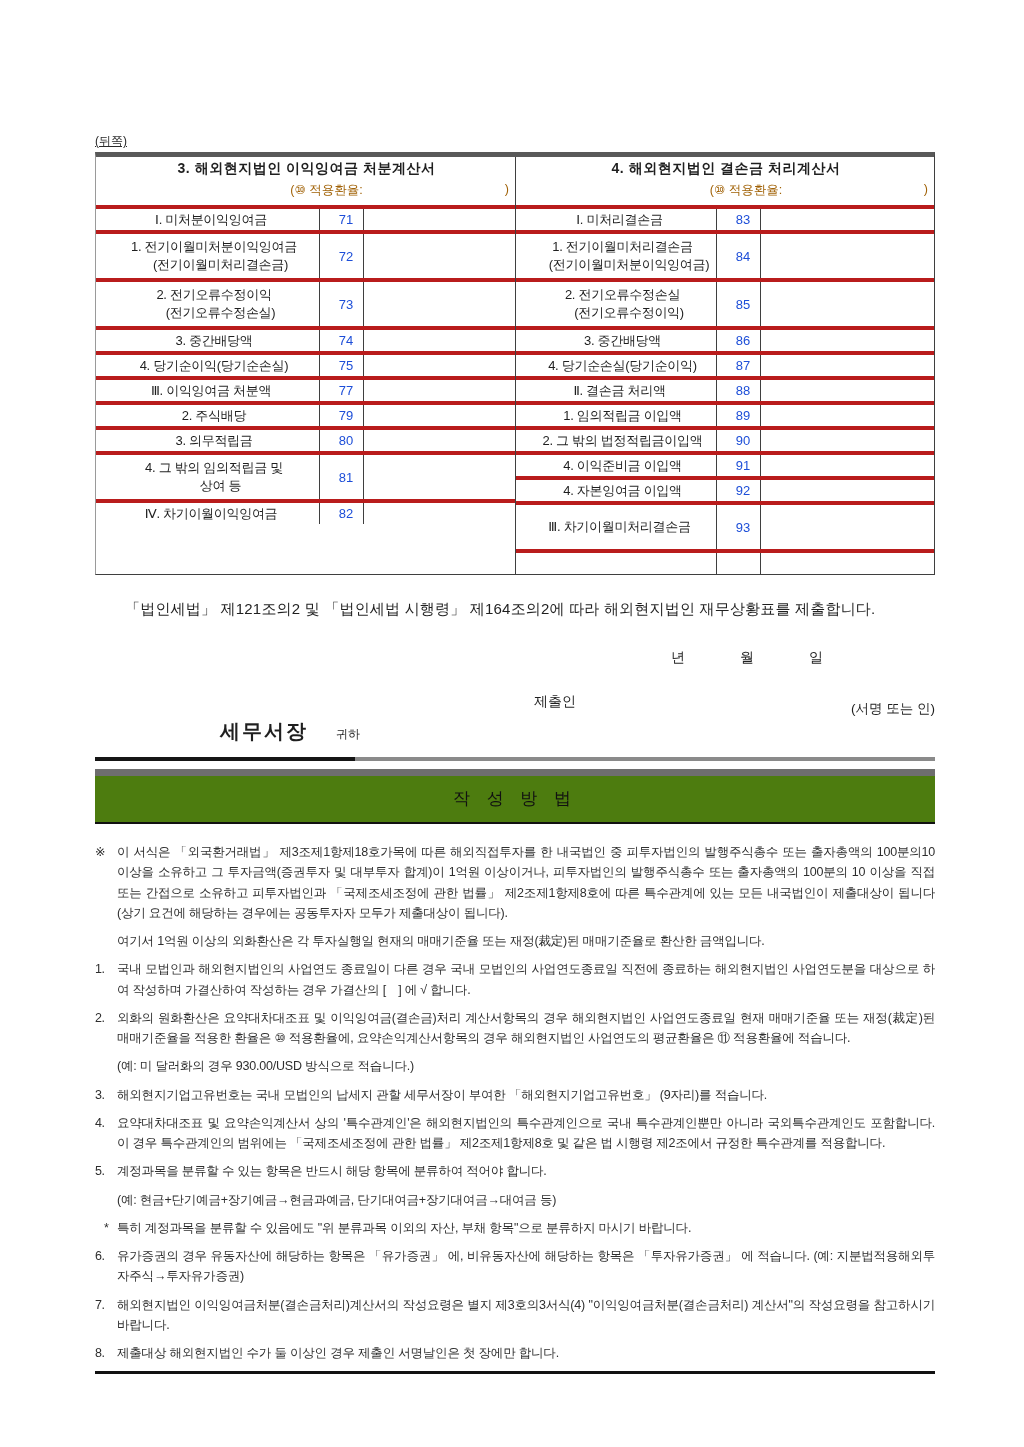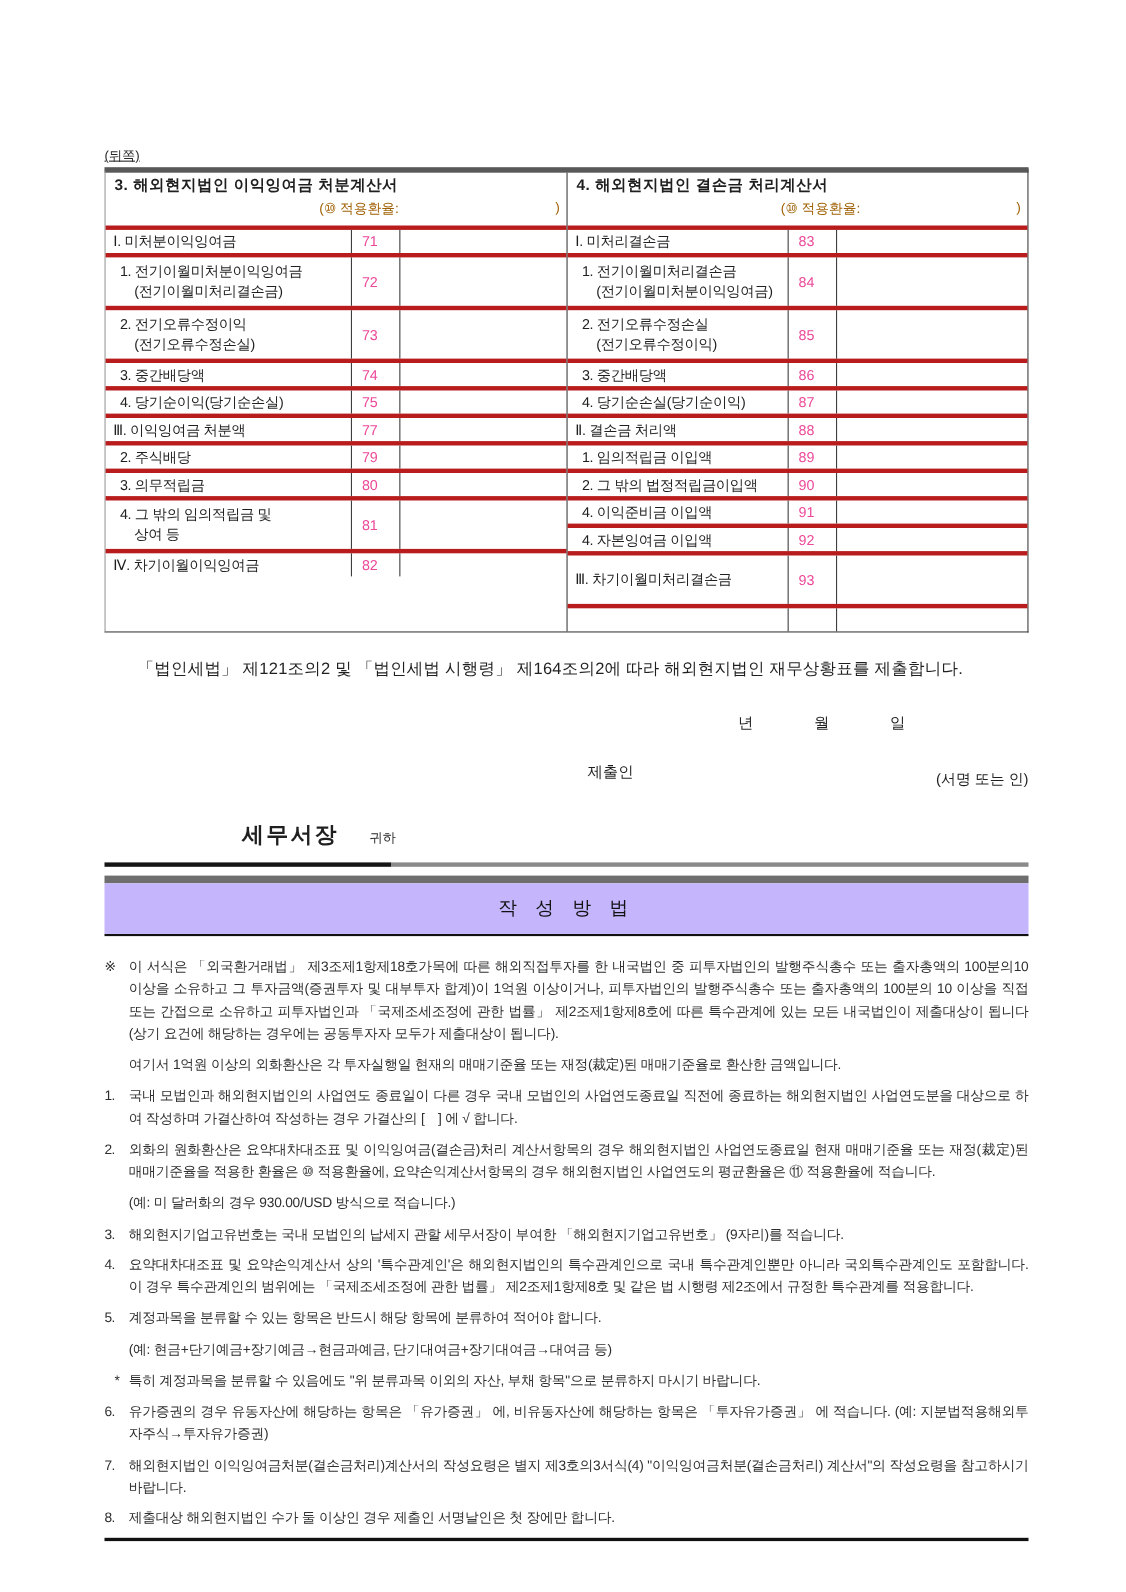--- a/index.html
+++ b/index.html
@@ -24,35 +24,36 @@
     padding-right:2px;
     margin-bottom:2px;
   }
   
   .form-table {
     border-top:5px solid #595959;
     border-bottom:1px solid #3f3f3f;
     border-left:1px solid #9a9a9a;
     border-right:1px solid #3f3f3f;
     display:flex;
+    text-align:center;
   }
   .half { width:50%; }
   .half + .half { border-left:1px solid #3f3f3f; }
   .half-header { height:48px; padding:3px 6px 0 8px; }
   .tbl-title { font-size:14px; font-weight:bold; letter-spacing:0.5px; }
   .tbl-rate { display:flex; font-size:12.5px; margin-top:4px; color:#a16207; }
   .tbl-rate .rate-open { margin-left:46%; white-space:nowrap; }
   .tbl-rate .rate-close { margin-left:auto; }
   .trow { display:flex; border-top:4px solid #b91c1c; height:25px; }
   .trow.tall { height:48px; }
   .cell { display:flex; flex-direction:column; justify-content:center; font-size:13px; }
   .cell.lbl { flex:1; padding-left:7px; letter-spacing:-0.3px; }
   .cell.lbl.num { padding-left:13px; }
   .cell.lbl .lbl2 { padding-left:13px; }
-  .cell.code { width:44px; border-left:1px solid #3f3f3f; padding-left:9px; color:#ec4899; }
+  .cell.code { width:44px; border-left:1px solid #3f3f3f; padding-left:9px; color:#1d4ed8; }
   .cell.val  { border-left:1px solid #3f3f3f; }
   .half-left .cell.val { width:152px; }
   .half-right .cell.val { width:174px; }
   
   .statement {
     margin-top:12px;
     font-size:15px;
     line-height:44px;
     text-align:justify;
     text-indent:30px;
@@ -65,32 +66,32 @@
     font-size:14px;
   }
   .submit-line {
     margin-top:26px;
     display:flex; align-items:flex-start;
     font-size:14px;
   }
   .submit-line .spacer { flex:1; }
   .submit-line .submitter { flex:none; transform:translateX(40px); }
   .submit-line .sign { flex:1; text-align:right; padding-top:7px; font-size:13.5px; }
-  .office-line { margin-top:27px; padding-left:125px; display:flex; align-items:baseline; }
+  .office-line { margin-top:0; padding-left:125px; display:flex; align-items:baseline; }
   .office-line .office { font-size:20px; font-weight:bold; letter-spacing:2px; }
   .office-line .dear { font-size:12px; margin-left:28px; }
   .two-tone-rule {
     margin-top:12px; height:4px;
     background:linear-gradient(to right, #151515 0 31%, #8a8a8a 31% 100%);
   }
   
   .method-bar { margin-top:8px; border-bottom:2px solid #111; }
   .method-top { height:7px; background:#6e6e6e; }
   .method-body {
-    background:#c4b5fd;
+    background:#4d7c0f;
     text-align:center;
     font-size:17px;
     letter-spacing:6px;
     padding:11px 0 12px 0;
     color:#111;
   }
   
   .instructions { margin-top:18px; font-size:12.5px; line-height:1.62; color:#2e2e2e; }
   .instr-item { display:flex; margin-bottom:8px; }
   .instr-item .marker { flex:none; width:22px; letter-spacing:-0.5px; }

